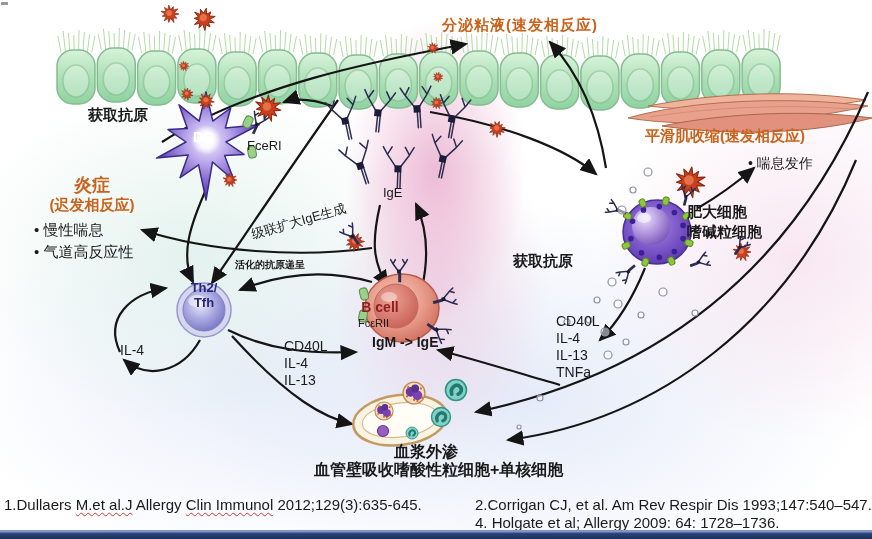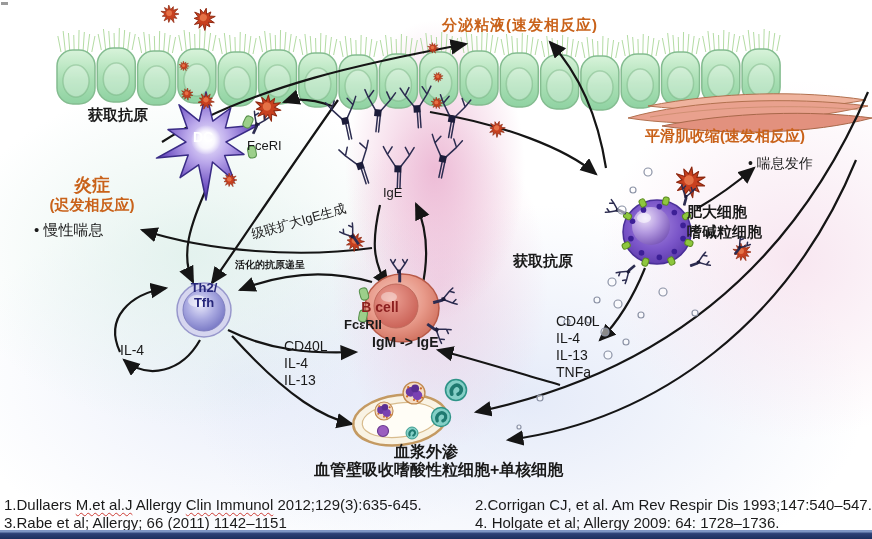--- a/index.html
+++ b/index.html
@@ -534,20 +534,21 @@
 
   <div class="lbl b" style="left:88px;top:106px;font-size:15px;">获取抗原</div>
 
   <div class="lbl b" style="left:193px;top:129px;font-size:14px;color:#ffffff;">DC</div>
 
   <div class="lbl" style="left:247px;top:138px;font-size:13px;">FceRI</div>
 
   <div class="lbl orange ctr" style="left:22px;top:173px;width:140px;font-size:18px;">炎症</div>
   <div class="lbl orange ctr" style="left:22px;top:196px;width:140px;font-size:15px;">(迟发相反应)</div>
   <div class="lbl" style="left:34px;top:221px;font-size:15px;">• 慢性喘息</div>
+  <div class="lbl" style="left:34px;top:243px;font-size:15px;">• 气道高反应性</div>
 
   <div class="lbl" style="left:252px;top:226px;font-size:13px;color:#222;transform:rotate(-16deg);transform-origin:0 50%;">级联扩大IgE生成</div>
 
   <div class="lbl b" style="left:235px;top:258px;font-size:10px;">活化的抗原递呈</div>
 
   <div class="lbl" style="left:383px;top:185px;font-size:13px;">IgE</div>
 
   <div class="lbl b" style="left:513px;top:252px;font-size:15px;">获取抗原</div>
 
   <div class="lbl orange" style="left:645px;top:127px;font-size:15px;">平滑肌收缩(速发相反应)</div>
@@ -556,21 +557,21 @@
   <div class="lbl b" style="left:687px;top:203px;font-size:15px;">肥大细胞</div>
   <div class="lbl b" style="left:687px;top:223px;font-size:15px;">嗜碱粒细胞</div>
 
   <div class="lbl b ctr" style="left:177px;top:280px;width:54px;font-size:13px;line-height:15px;color:#26267a;">
     <div>Th2/</div>
     <div>Tfh</div>
   </div>
 
   <div class="lbl b ctr" style="left:354px;top:299px;width:52px;font-size:14px;color:#8c1f1f;">B cell</div>
 
-  <div class="lbl" style="left:344px;top:317px;font-size:13px;font-weight:bold;">FcεRII</div>
+  <div class="lbl" style="left:358px;top:317px;font-size:11px;">FcεRII</div>
 
   <div class="lbl b" style="left:372px;top:334px;font-size:14px;">IgM -&gt; IgE</div>
 
   <div class="lbl" style="left:120px;top:342px;font-size:14px;">IL-4</div>
 
   <div class="lbl" style="left:284px;top:338px;font-size:14px;line-height:17px;">
     <div>CD40L</div>
     <div>IL-4</div>
     <div>IL-13</div>
   </div>
@@ -582,19 +583,16 @@
     <div>TNFa</div>
   </div>
 
   <div class="lbl b" style="left:394px;top:442px;font-size:16px;">血浆外渗</div>
   <div class="lbl b" style="left:314px;top:460px;font-size:16px;">血管壁吸收嗜酸性粒细胞+单核细胞</div>
 
   <div class="cite" style="left:4px;top:496px;text-align:center;">
     <span>1.Dullaers </span><span class="wavy">M.et al.J</span><span> Allergy </span><span class="wavy">Clin Immunol</span><span> 2012;129(3):635-645.</span>
   </div>
   <div class="cite" style="left:475px;top:496px;">2.Corrigan CJ, et al. Am Rev Respir Dis 1993;147:540–547.</div>
-  <div class="cite" style="left:4px;top:514px;">
-    <span>3.Rabe et al; </span><span class="wavy">Allergy;</span><span> 66 (2011) 1142–1151</span>
-  </div>
   <div class="cite" style="left:475px;top:514px;">4. Holgate et al; Allergy 2009: 64: 1728–1736.</div>
 
   <div class="bottom-bar"></div>
 </div>
 
 </body></html>

